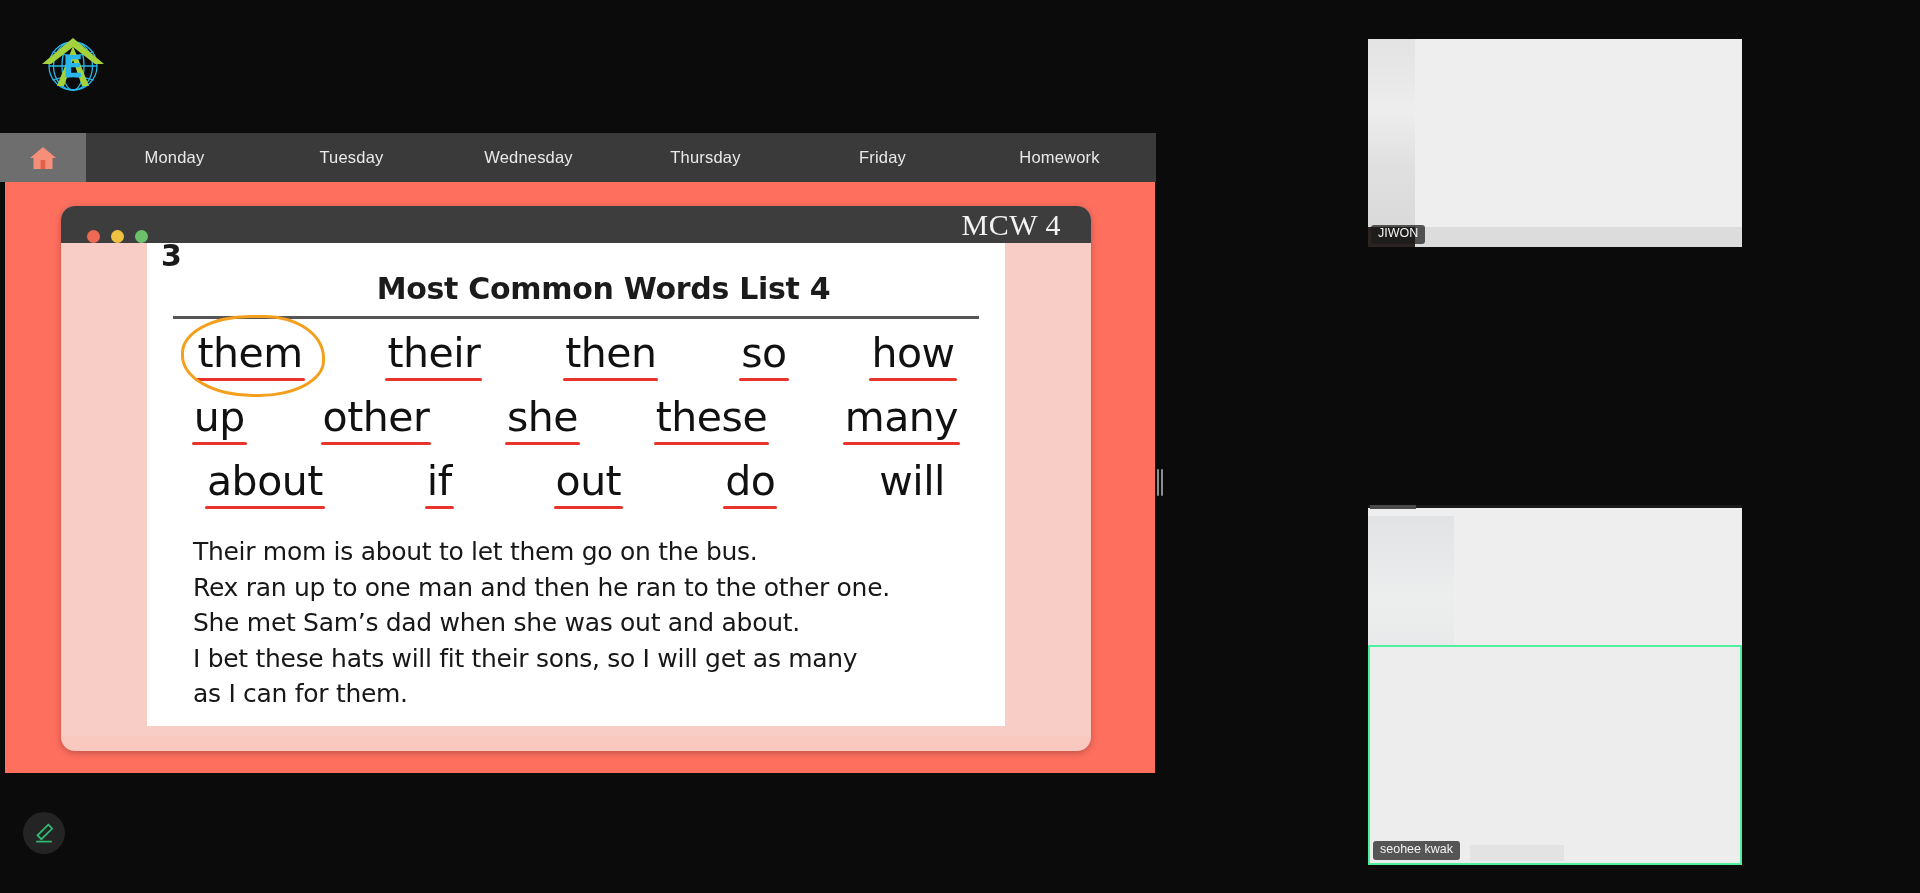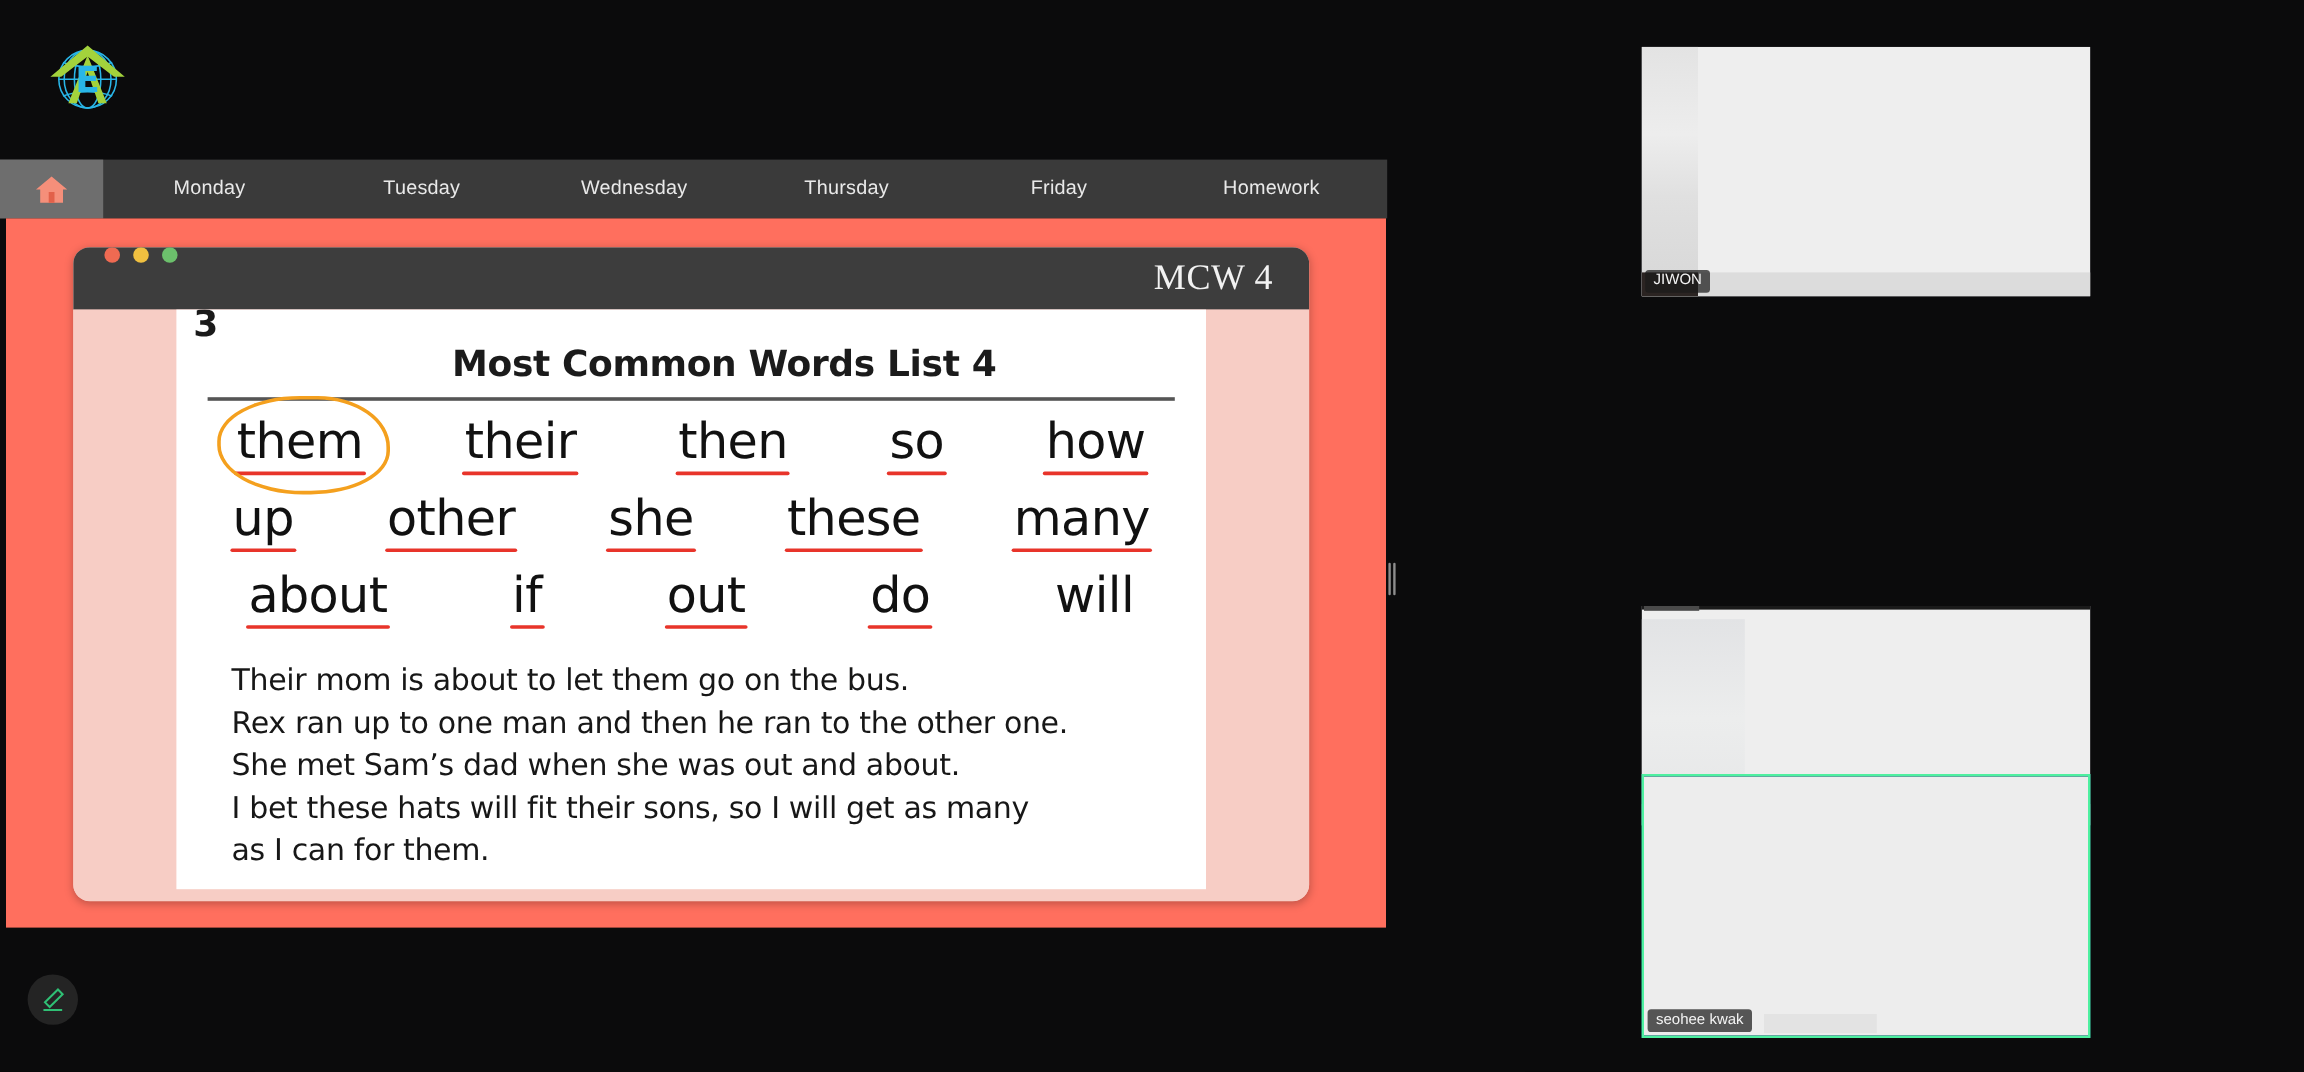--- a/index.html
+++ b/index.html
@@ -19,21 +19,21 @@
   #tab-home{width:86px;background:#6e6e6e;}
   .nav-tab.day{width:177px;}
   #tab-home svg{display:block;}
 
   
   #stage{position:absolute;left:5px;top:182px;width:1150px;height:591px;background:#ff6f5e;}
 
   
   #slide-window{position:absolute;left:56px;top:24px;width:1030px;height:545px;border-radius:14px;overflow:hidden;
                 box-shadow:0 2px 7px rgba(0,0,0,.25);background:#f9c9c0;}
-  #titlebar{height:52px;background:#3d3d3d;display:flex;align-items:flex-start;padding:0 26px;position:relative;}
+  #titlebar{height:37px;background:#3d3d3d;display:flex;align-items:flex-end;padding:0 26px;position:relative;}
   .dot{width:13px;height:13px;border-radius:50%;margin-right:11px;}
   .dot.red{background:#ef6a52;}
   .dot.yellow{background:#f0c040;}
   .dot.green{background:#6cc06c;}
   #window-title{position:absolute;right:30px;top:50%;transform:translateY(-50%);color:#f2f2f2;font-family:"Liberation Serif",serif;
                 font-size:30px;letter-spacing:.5px;}
 
   #slide-body{height:493px;background:#f7cdc5;padding:0;position:relative;}
   #slide-page{position:absolute;left:86px;top:0;right:86px;bottom:10px;background:#ffffff;overflow:hidden;}
 

